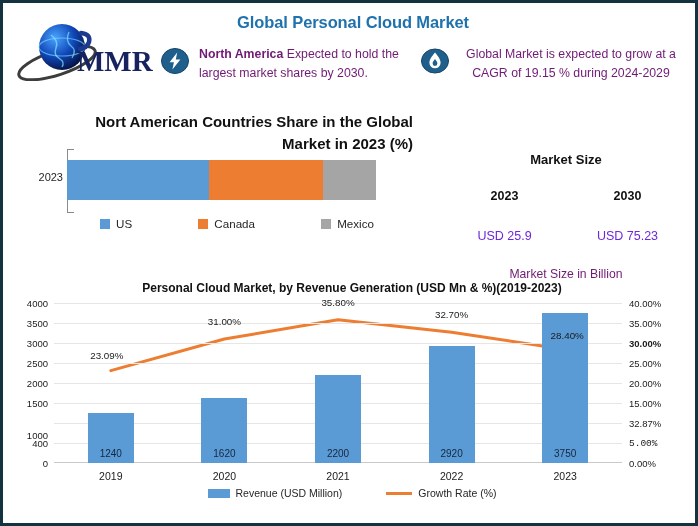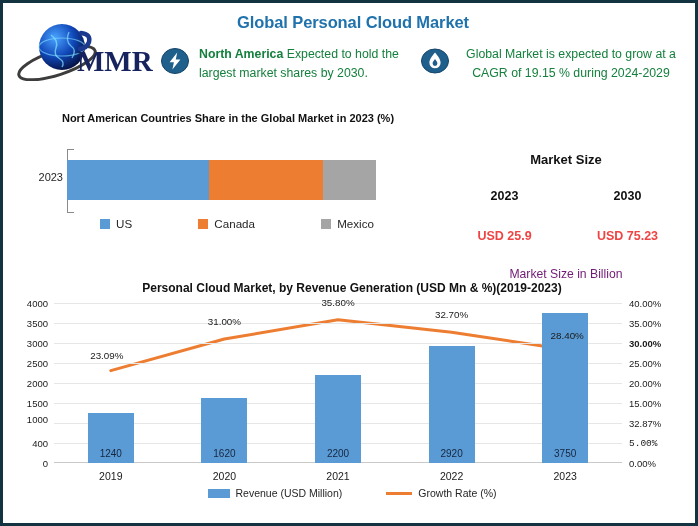--- a/index.html
+++ b/index.html
@@ -55,21 +55,21 @@
   }
   .fact-icon {
     flex: 0 0 auto;
     width: 28px;
     height: 28px;
     margin-top: 2px;
   }
   .fact-icon svg { display: block; }
   .fact-text {
     font-size: 12.3px;
-    color: #15803d;
+    color: #701a75;
     line-height: 1.55;
   }
   .fact-bold { font-weight: bold; }
 
   .fact-na {
     left: 158px;
     top: 42px;
     width: 250px;
   }
   .fact-na .fact-text {
@@ -93,22 +93,22 @@
     left: 10px;
     top: 108px;
     width: 420px;
     height: 135px;
   }
   .stack-title {
     position: absolute;
     left: 30px;
     top: 0;
     width: 370px;
-    text-align: center;
-    font-size: 11px;
+    text-align: right;
+    font-size: 15px;
     font-weight: bold;
     color: #111111;
     line-height: 1.45;
   }
   .stack-plot {
     position: absolute;
     left: 0;
     top: 38px;
     width: 420px;
     height: 62px;
@@ -182,22 +182,22 @@
     display: flex;
     justify-content: space-around;
   }
   .msize-years {
     font-size: 12.5px;
     font-weight: bold;
     color: #111111;
   }
   .msize-vals {
     font-size: 12.5px;
-    font-weight: bold;
-    color: #ef4444;
+    font-weight: normal;
+    color: #6d28d9;
     margin-top: 26px;
   }
   .msize-col { width: 110px; }
   .msize-foot {
     margin-top: 24px;
     font-size: 12.2px;
     color: #701a75;
   }
 
   
@@ -419,21 +419,21 @@
 
     <div class="plot" id="plot">
       <svg class="line-svg" id="line-svg" viewBox="0 0 568 160" preserveAspectRatio="none">
           <polyline points="56.8,67.63999999999999 170.39999999999998,36 284,16.80000000000001 397.59999999999997,29.19999999999999 511.2,46.400000000000006" fill="none" stroke="#ed7d31" stroke-width="3" stroke-linejoin="round" stroke-linecap="round"></polyline>
         </svg>
       <div class="baseline"></div>
     <div class="ytick" style="top: 160px;">0</div>
         <div class="gridline" style="top: 140px;"></div>
         <div class="ytick" style="top: 140px;">400</div>
         <div class="gridline" style="top: 120px;"></div>
-        <div class="ytick" style="top: 116px; margin-left: 15px;">1000</div>
+        <div class="ytick" style="top: 132px; margin-left: 15px;">1000</div>
         <div class="gridline" style="top: 100px;"></div>
         <div class="ytick" style="top: 100px;">1500</div>
         <div class="gridline" style="top: 80px;"></div>
         <div class="ytick" style="top: 80px;">2000</div>
         <div class="gridline" style="top: 60px;"></div>
         <div class="ytick" style="top: 60px;">2500</div>
         <div class="gridline" style="top: 40px;"></div>
         <div class="ytick" style="top: 40px;">3000</div>
         <div class="gridline" style="top: 20px;"></div>
         <div class="ytick" style="top: 20px;">3500</div>

